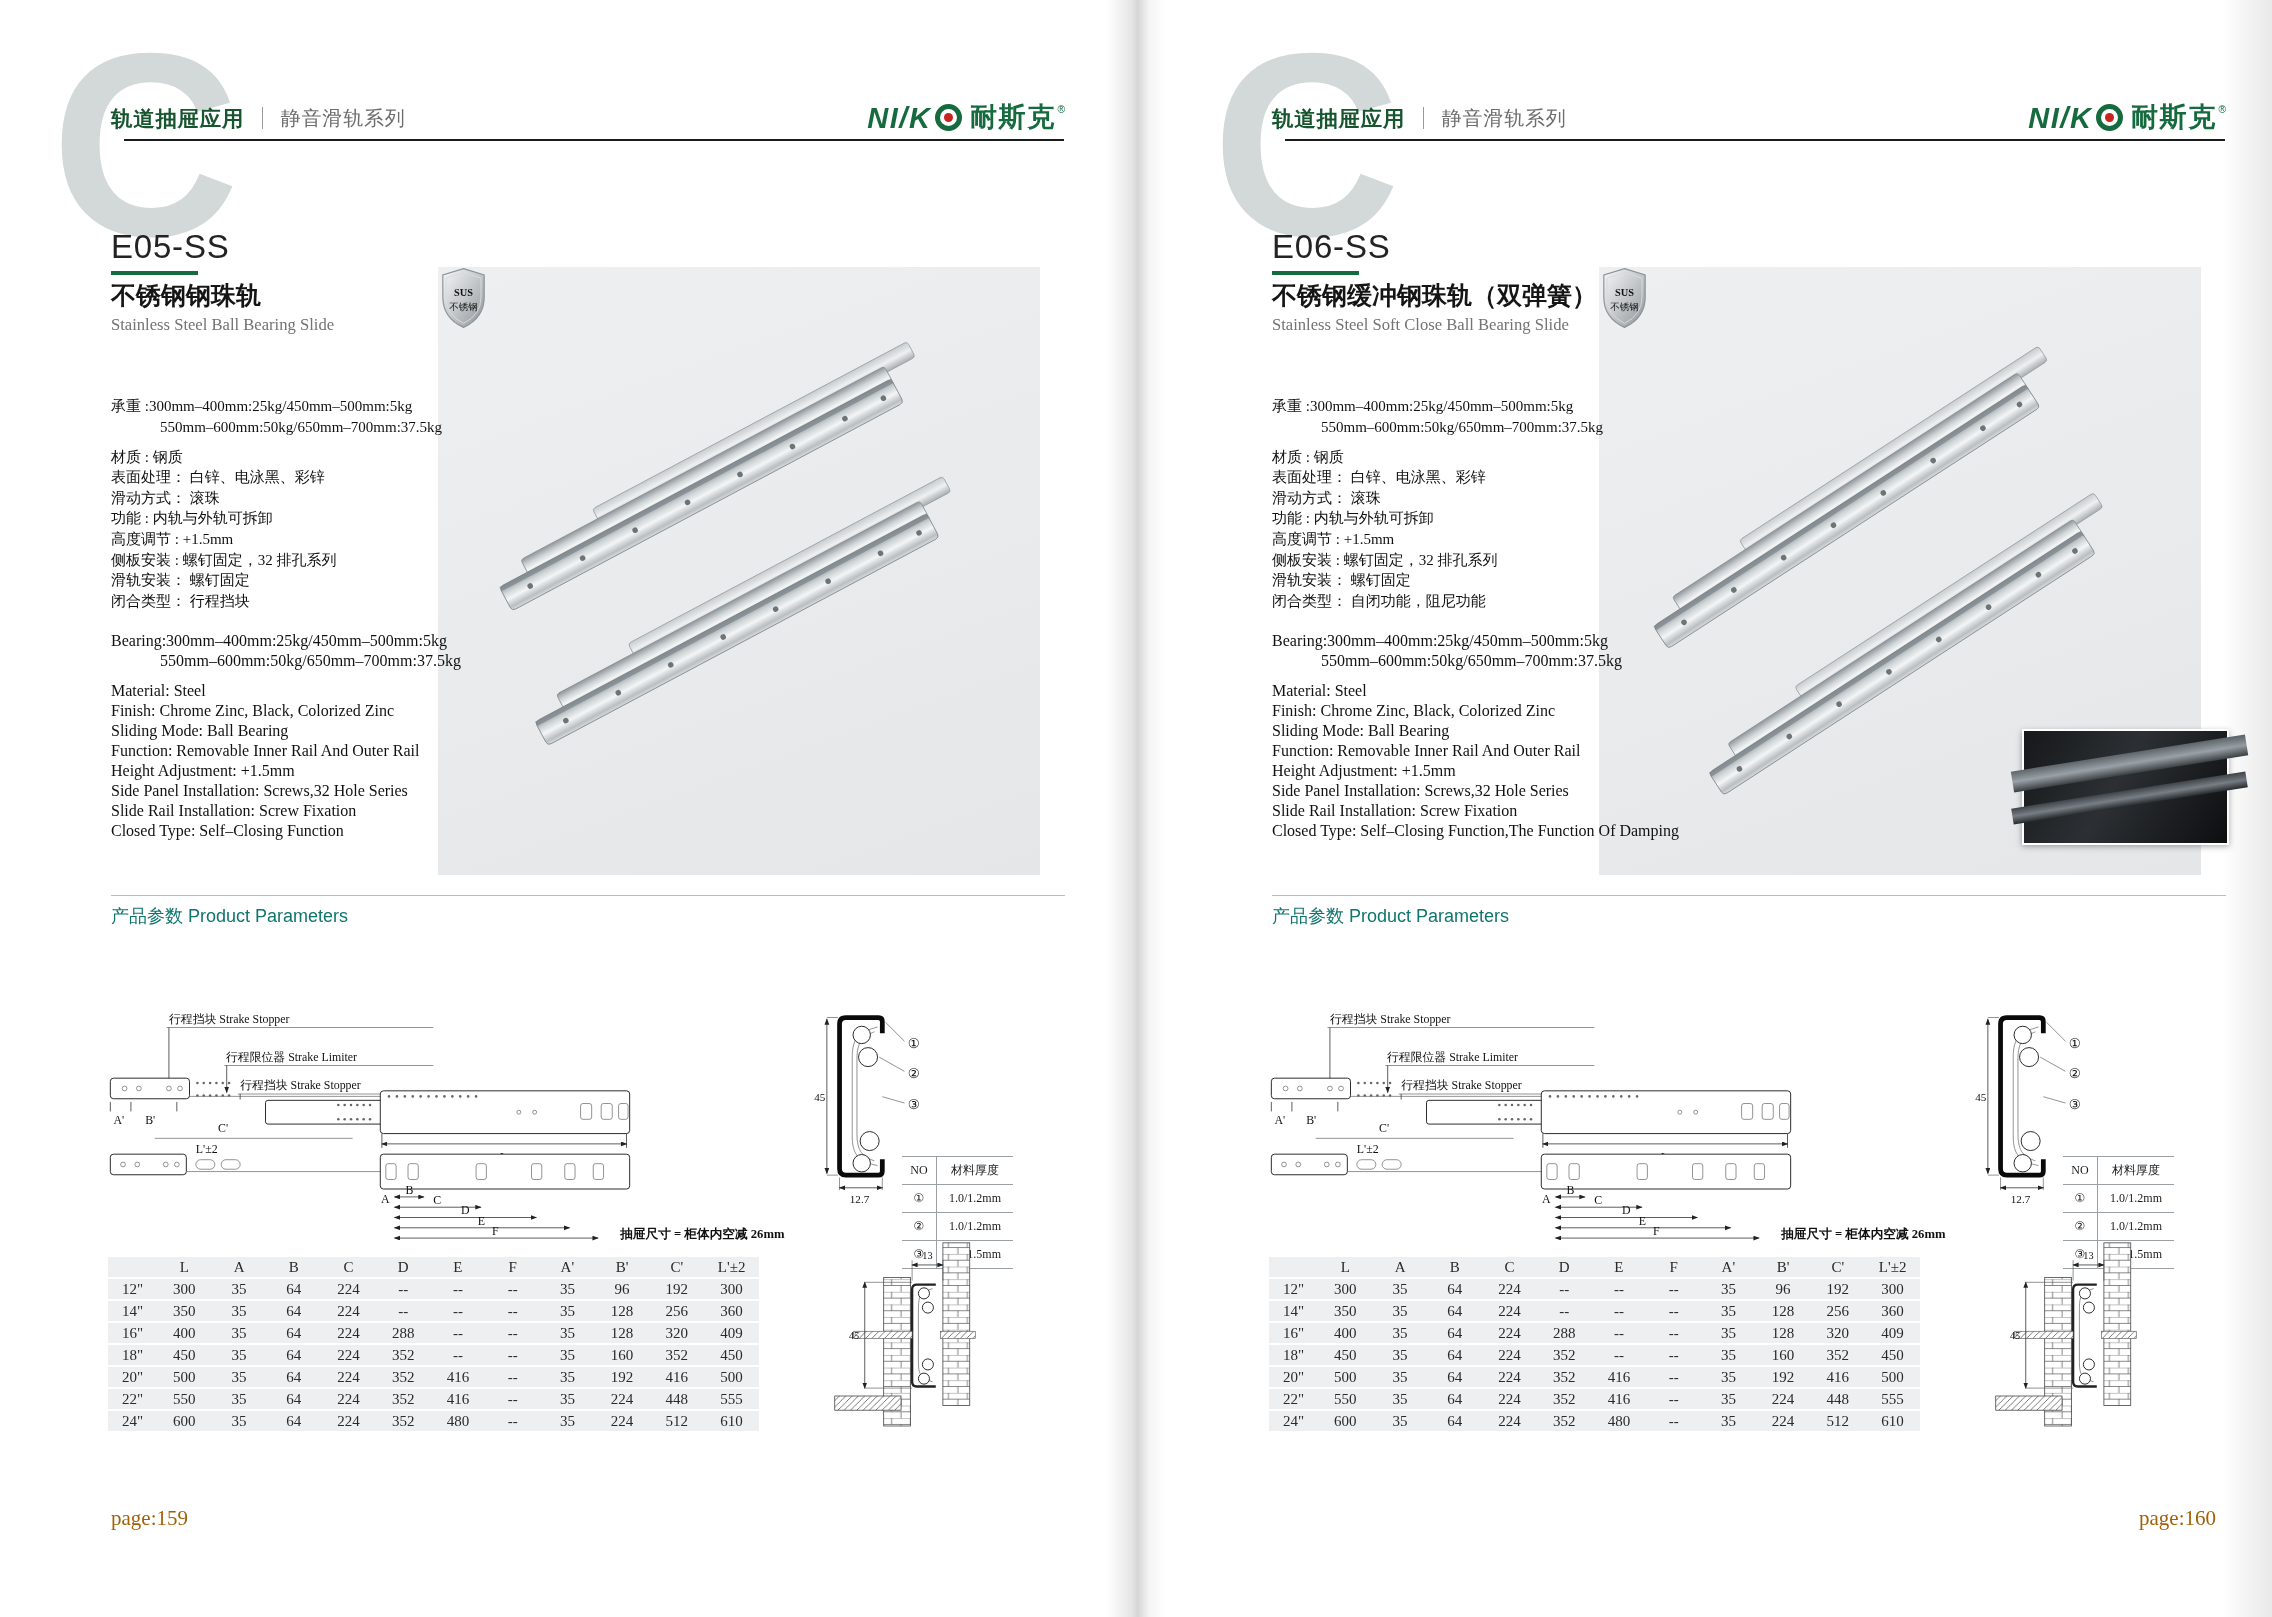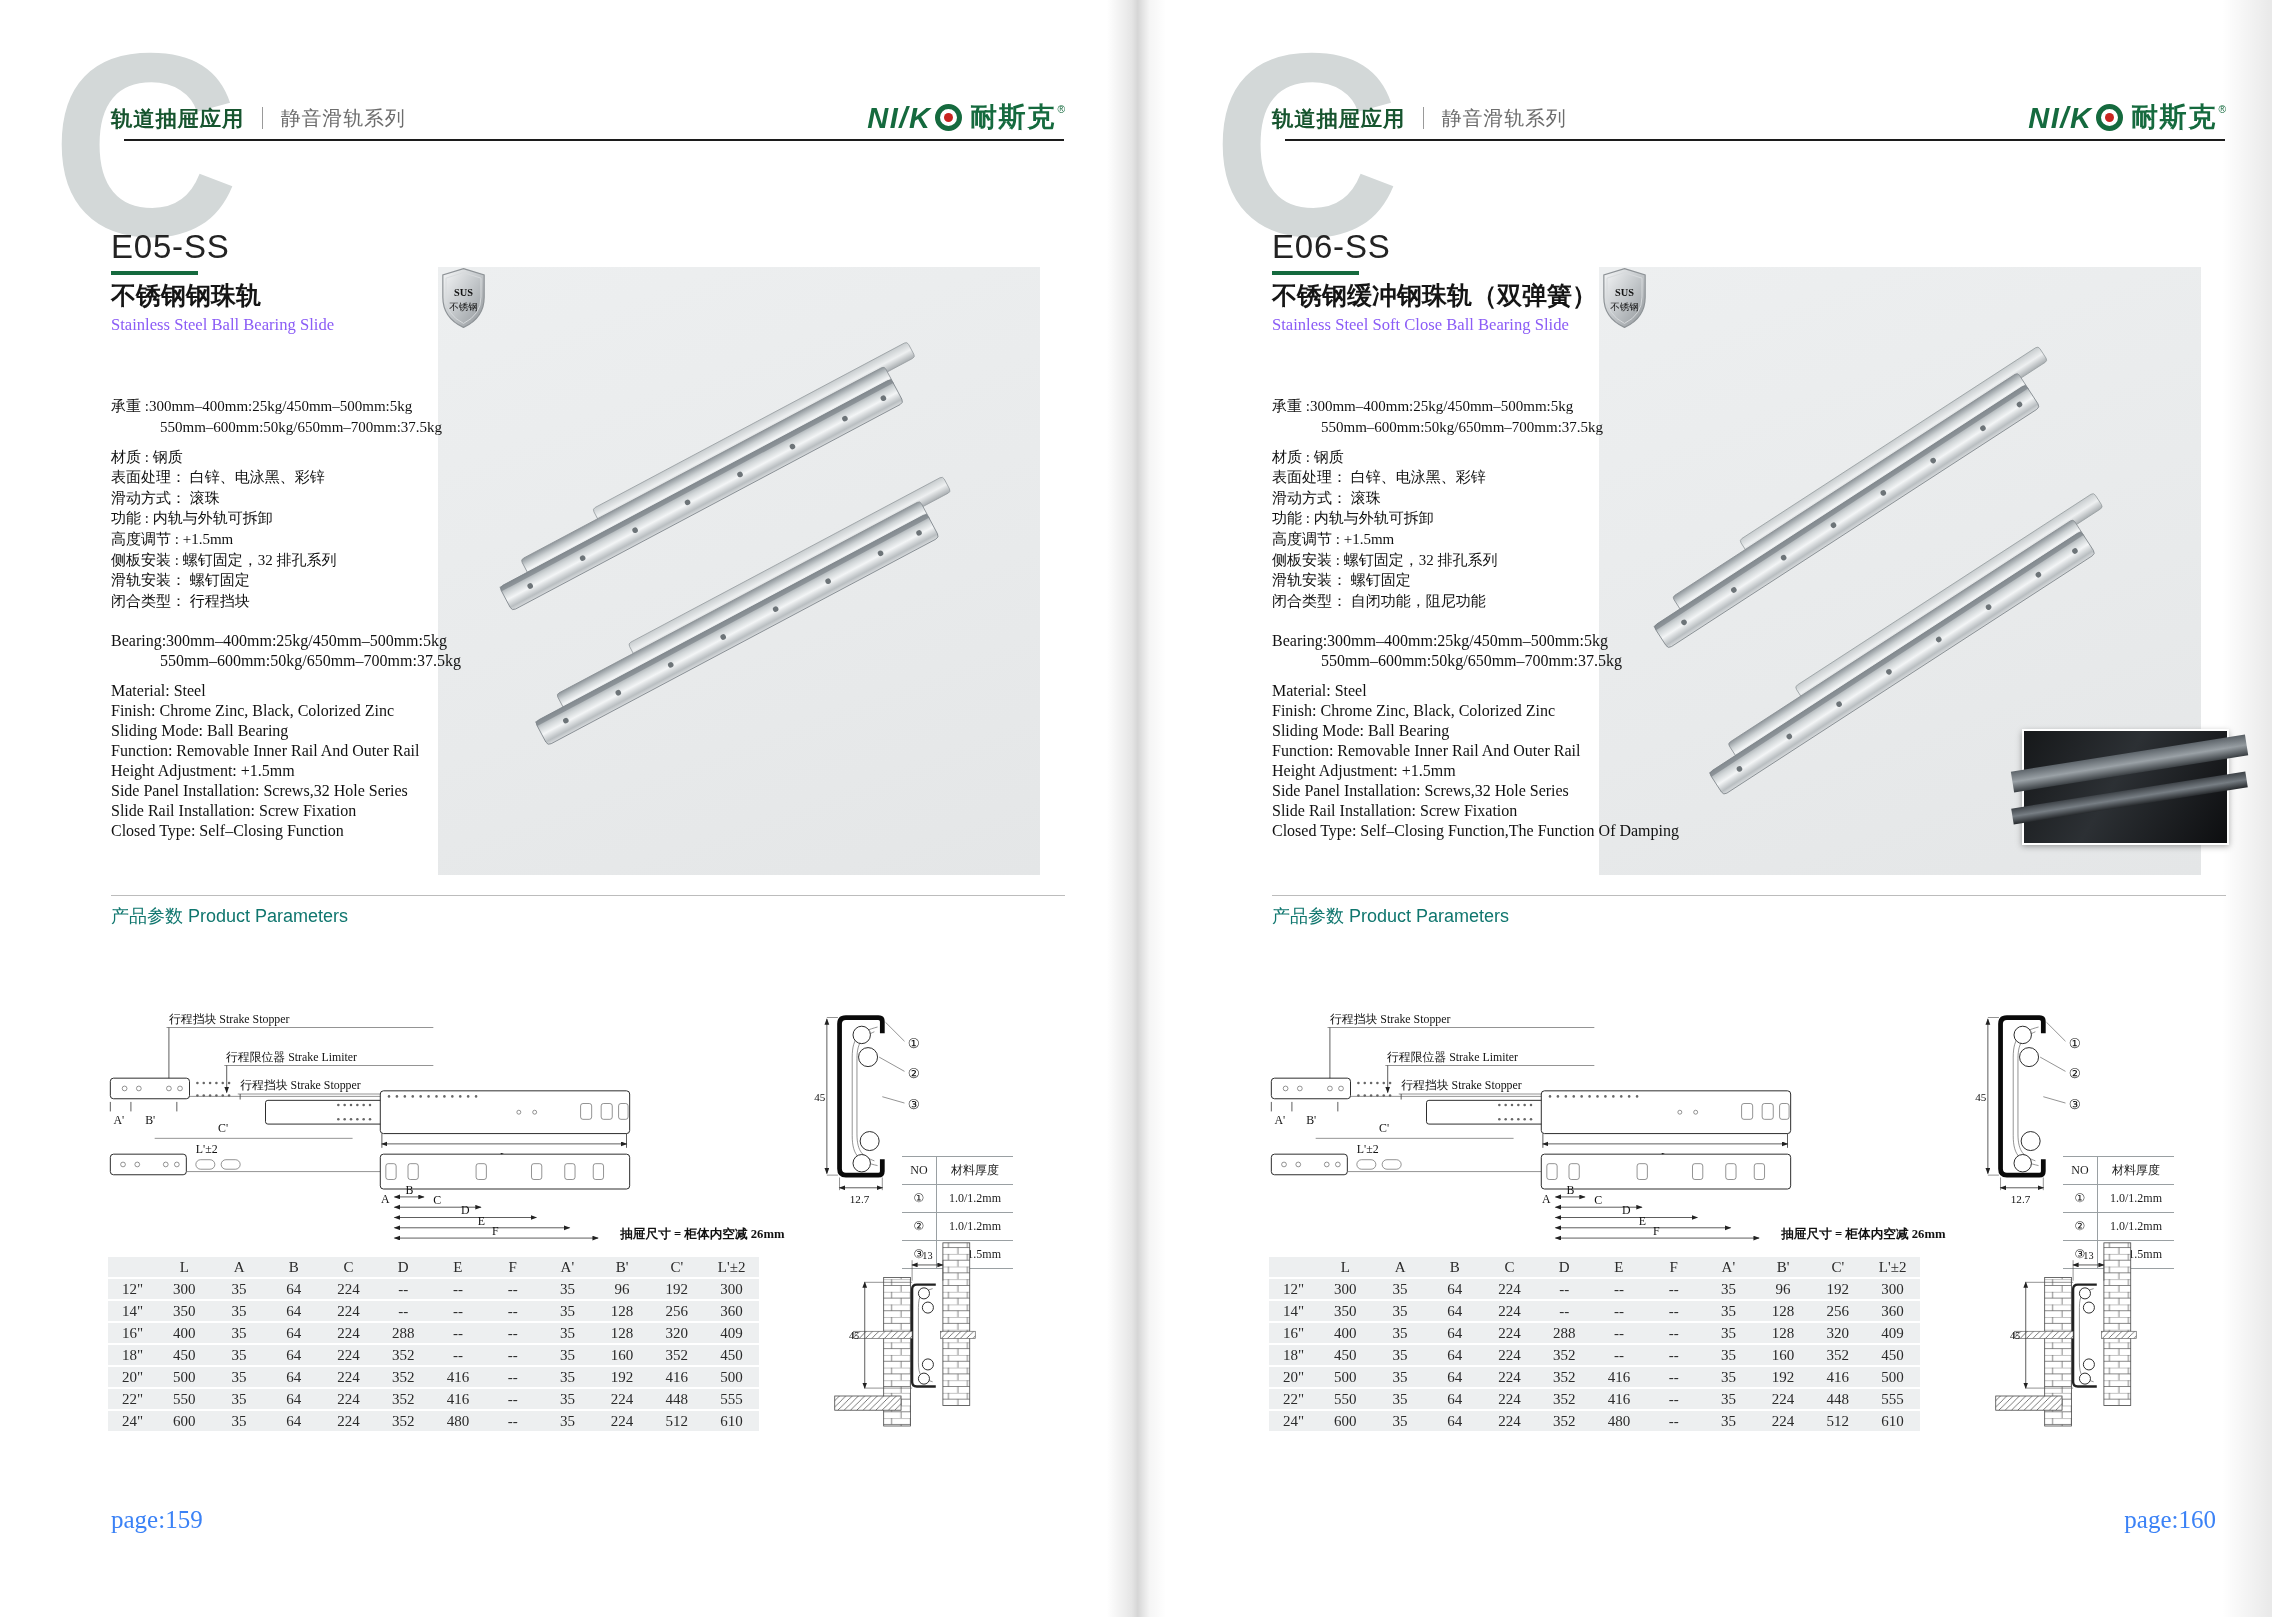--- a/index.html
+++ b/index.html
@@ -23,21 +23,21 @@
   .logo-latin{font-size:29px;line-height:1;font-weight:800;color:#156a3e;letter-spacing:1.6px;font-style:italic;}
   .logo-o{width:17.4px;height:17.4px;border:5.5px solid #156a3e;border-radius:50%;margin:0 3.2px;position:relative;}
   .logo-dot{position:absolute;left:4px;top:4px;width:9.5px;height:9.5px;border-radius:50%;background:#c8241f;}
   .logo-cn{font-size:27px;line-height:1;font-weight:800;color:#156a3e;margin-left:4.7px;letter-spacing:1.6px;}
   .logo-reg{font-size:10.3px;color:#156a3e;margin-left:1.6px;}
   .header-line{position:absolute;left:124px;top:139px;width:940px;height:1.6px;background:#1c1c1c;z-index:2;}
   
   .model-title{position:absolute;left:111px;top:228px;font-size:33px;color:#232323;letter-spacing:0.8px;}
   .model-underline{position:absolute;left:111px;top:271px;width:87px;height:4px;background:#156a3e;}
   .name-cn{position:absolute;left:111px;top:279px;font-size:25px;font-weight:600;color:#151515;}
-  .name-en{position:absolute;left:111px;top:315px;font-size:16.6px;font-family:"Liberation Serif",serif;color:#8b5cf6;}
+  .name-en{position:absolute;left:111px;top:315px;font-size:16.6px;font-family:"Liberation Serif",serif;color:#737373;}
   
   .photo{position:absolute;left:438px;top:267px;width:602px;height:608px;
     background:linear-gradient(160deg,#edeff0 0%,#e8eaeb 60%,#e4e6e7 100%);}
   .photo svg{position:absolute;left:0;top:0;}
   .badge{position:absolute;left:4px;top:14.2px;width:51px;height:62px;}
   .inset{position:absolute;left:861px;top:729px;width:203px;height:112px;border:2.4px solid #fff;
     background:linear-gradient(120deg,#16181a 0%,#2c3034 45%,#0d0e10 100%);box-shadow:0 1.6px 6.3px rgba(0,0,0,.35);}
   .inset .bar1{position:absolute;left:-12.7px;top:22px;width:237px;height:20.6px;background:linear-gradient(#5d646a,#9aa1a6,#3a3f43);transform:rotate(-9deg);}
   .inset .bar2{position:absolute;left:-12.7px;top:59px;width:237px;height:16px;background:linear-gradient(#3f4449,#777e84,#26292c);transform:rotate(-9deg);}
   
@@ -64,21 +64,21 @@
   .thick th,.thick td{font-size:12px;font-weight:400;text-align:center;height:25px;
      border-top:0.8px solid #9aa0a3;border-bottom:0.8px solid #9aa0a3;}
   .thick th:first-child,.thick td:first-child{border-right:0.8px solid #9aa0a3;width:32px;}
   
   .dimtab{position:absolute;left:108px;top:1255px;width:651px;font-family:"Liberation Serif",serif;}
   .dimtab table{border-collapse:separate;border-spacing:0 2.4px;width:100%;table-layout:fixed;}
   .dimtab th,.dimtab td{background:#edeff0;font-size:15px;font-weight:400;color:#2a2a2a;
      text-align:center;height:20px;padding:0;}
   .dimtab th:first-child,.dimtab td:first-child{width:49px;}
   
-  .pagenum{position:absolute;top:1506px;font-size:25px;font-family:"Liberation Serif",serif;color:#3b82f6;}
+  .pagenum{position:absolute;top:1506px;font-size:21px;font-family:"Liberation Serif",serif;color:#a16207;}
   #page-left .pagenum{left:111px;}
   #page-right .pagenum{right:56px;}
 </style>
 </head>
 <body>
 
 <svg width="0" height="0" style="position:absolute" aria-hidden="true">
   <defs>
     <linearGradient id="railGrad" x1="0" y1="0" x2="0" y2="1">
       <stop offset="0" stop-color="#8f969b"></stop>

